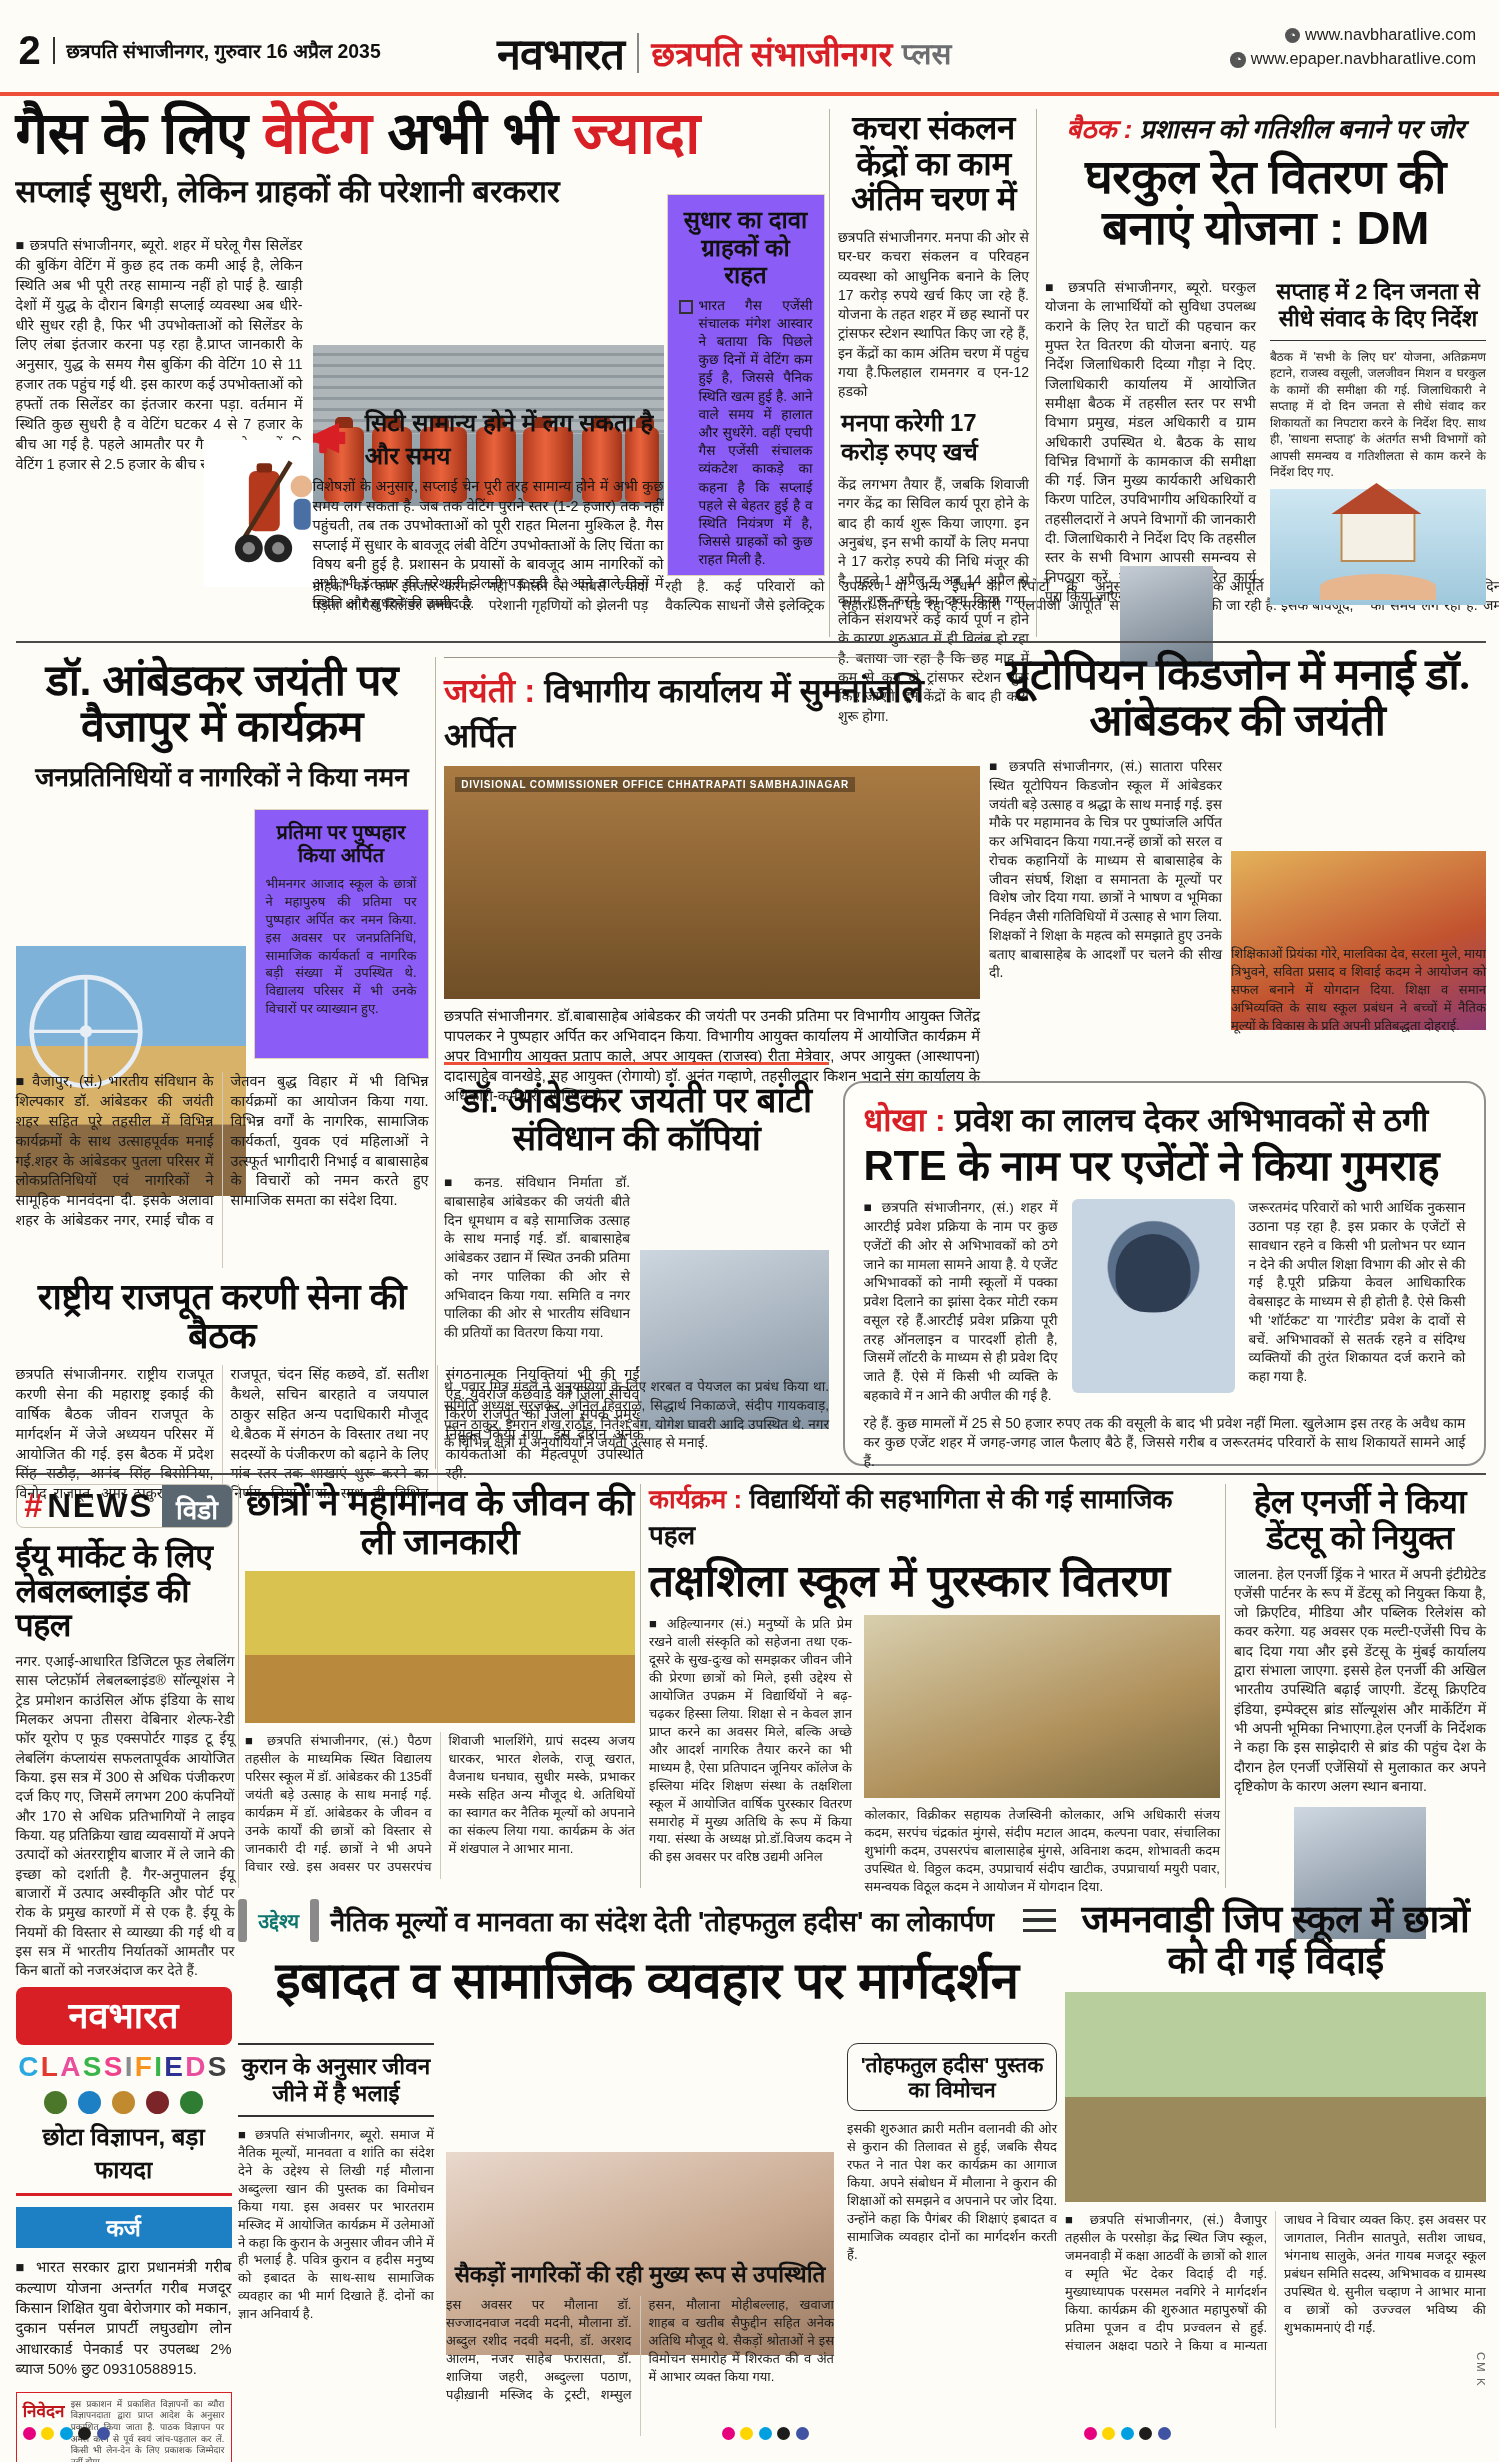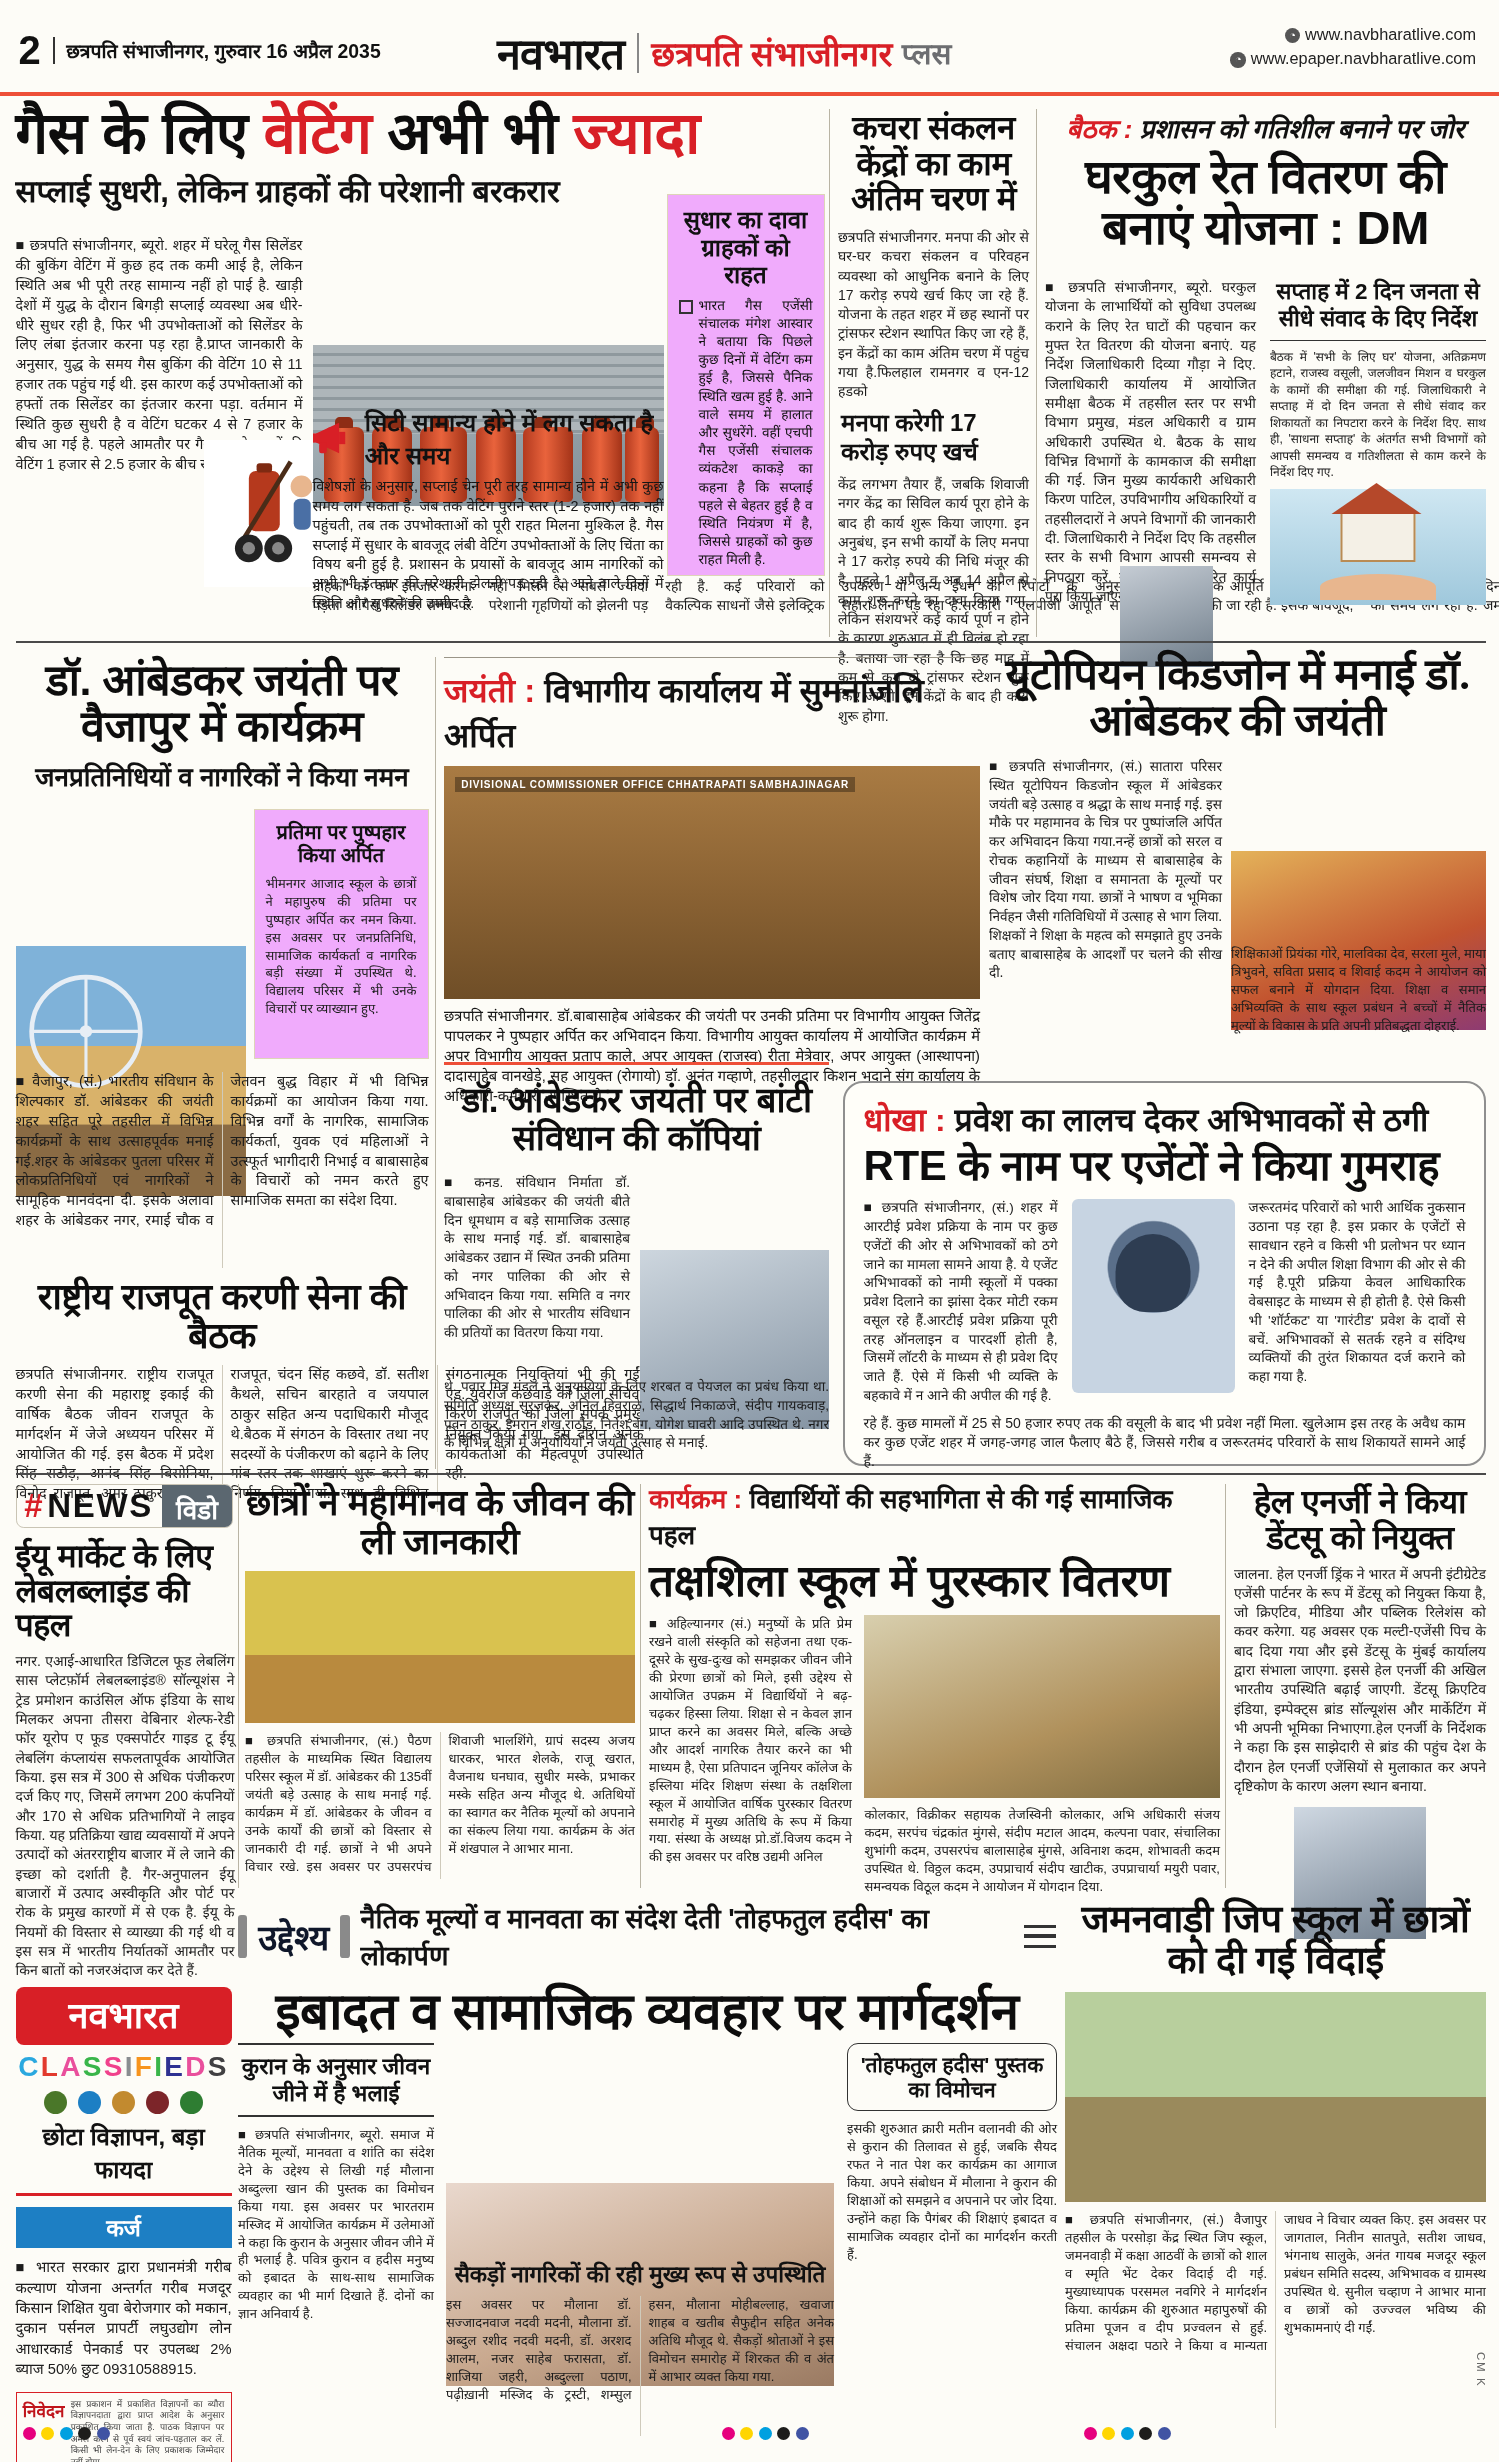--- a/index.html
+++ b/index.html
@@ -27,21 +27,21 @@
   .body-txt { font-size:14.4px; line-height:1.38; text-align:justify; color:#1c1c1c; }
   .cols2 { column-count:2; column-gap:17px; column-rule:0.8px solid #cfcabb; }
   .cols3 { column-count:3; column-gap:17px; }
   .vrule { width:0.8px; background:#b9b4a4; }
   .hrule { background:#4a4a4a; height:1.6px; }
   .thin-rule { background:#9a9588; height:0.8px; }
 
   .photo { background:linear-gradient(160deg,#b9c2c7 0%,#9aa6ad 45%,#7d8a92 100%); position:relative; overflow:hidden; }
   .caption { font-size:14px; line-height:1.35; text-align:justify; color:#161616; }
 
-  .beige-box { background:#f0abfc; border:0.8px solid #ddd5b8; padding:11px 11px; }
+  .beige-box { background:#8b5cf6; border:0.8px solid #ddd5b8; padding:11px 11px; }
   .beige-box h3 { font-size:24px; font-weight:900; text-align:center; line-height:1.15; margin-bottom:7.8px; }
   .sq-bullet { position:relative; padding-left:20px; font-size:13.6px; line-height:1.34; text-align:justify; margin-bottom:9.3px; }
   .sq-bullet::before { content:""; position:absolute; left:0; top:3.9px; width:10px; height:10px; border:2.3px solid #333; }
 
   .pullquote { font-size:24px; font-weight:900; line-height:1.2; padding:7.8px 3.1px; }
 
   
   .cyl { position:absolute; bottom:4.7px; width:40px; height:75px; border-radius:7.8px 7.8px 4.7px 4.7px; background:linear-gradient(90deg,#b33a1f,#e9633c 45%,#a33318); }
   .cyl::before { content:""; position:absolute; top:-9.3px; left:11px; width:18.6px; height:11px; border-radius:4.7px 4.7px 0 0; background:#8e2d15; }
   .shutter { position:absolute; top:0; left:0; right:0; height:55%; background:repeating-linear-gradient(180deg,#aeb6ba 0 7.8px,#8f999e 7.8px 11px); }
@@ -295,21 +295,21 @@
 
   <div class="abs" style="left:1234px; top:1484px; width:252px; height:481px;">
     <div class="hl" style="font-size:33px; text-align:center;">हेल एनर्जी ने किया डेंटसू को नियुक्त</div>
     <div class="body-txt" style="margin-top:9.3px; font-size:14px;">जालना. हेल एनर्जी ड्रिंक ने भारत में अपनी इंटीग्रेटेड एजेंसी पार्टनर के रूप में डेंटसू को नियुक्त किया है, जो क्रिएटिव, मीडिया और पब्लिक रिलेशंस को कवर करेगा. यह अवसर एक मल्टी-एजेंसी पिच के बाद दिया गया और इसे डेंटसू के मुंबई कार्यालय द्वारा संभाला जाएगा. इससे हेल एनर्जी की अखिल भारतीय उपस्थिति बढ़ाई जाएगी. डेंटसू क्रिएटिव इंडिया, इम्पेक्ट्स ब्रांड सॉल्यूशंस और मार्केटिंग में भी अपनी भूमिका निभाएगा.हेल एनर्जी के निर्देशक ने कहा कि इस साझेदारी से ब्रांड की पहुंच देश के दौरान हेल एनर्जी एजेंसियों से मुलाकात कर अपने दृष्टिकोण के कारण अलग स्थान बनाया.</div>
     <div class="photo" style="width:132px; height:132px; margin:11px auto 0; background:linear-gradient(160deg,#cfd8e2,#72808f);"></div>
   </div>
 
   <div class="abs" style="left:238px; top:1899px; width:818px; height:543px;">
     <div style="display:flex; align-items:center; gap:11px;">
       <span class="udd-bar"></span>
-      <span class="kicker red" style="font-size:35px; color:#0f172a;">उद्देश्य</span>
+      <span class="kicker red" style="font-size:20px; color:#0f766e;">उद्देश्य</span>
       <span class="udd-bar"></span>
       <span class="kicker" style="font-size:27px;">नैतिक मूल्यों व मानवता का संदेश देती 'तोहफतुल हदीस' का लोकार्पण</span>
       <span class="hamburger" style="margin-left:auto;"></span>
     </div>
     <div class="hl" style="font-size:51px; text-align:center; margin-top:11px;">इबादत व सामाजिक व्यवहार पर मार्गदर्शन</div>
 
     <div class="abs" style="left:0; top:144px; width:196px;">
       <div class="subhead" style="font-size:22.5px; text-align:center; line-height:1.2; border-top:2.3px solid #333; border-bottom:2.3px solid #333; padding:7.8px 0;">कुरान के अनुसार जीवन जीने में है भलाई</div>
       <div class="body-txt" style="margin-top:9.3px; font-size:13px;">■ छत्रपति संभाजीनगर, ब्यूरो. समाज में नैतिक मूल्यों, मानवता व शांति का संदेश देने के उद्देश्य से लिखी गई मौलाना अब्दुल्ला खान की पुस्तक का विमोचन किया गया. इस अवसर पर भारतराम मस्जिद में आयोजित कार्यक्रम में उलेमाओं ने कहा कि कुरान के अनुसार जीवन जीने में ही भलाई है. पवित्र कुरान व हदीस मनुष्य को इबादत के साथ-साथ सामाजिक व्यवहार का भी मार्ग दिखाते हैं. दोनों का ज्ञान अनिवार्य है.</div>
     </div>

